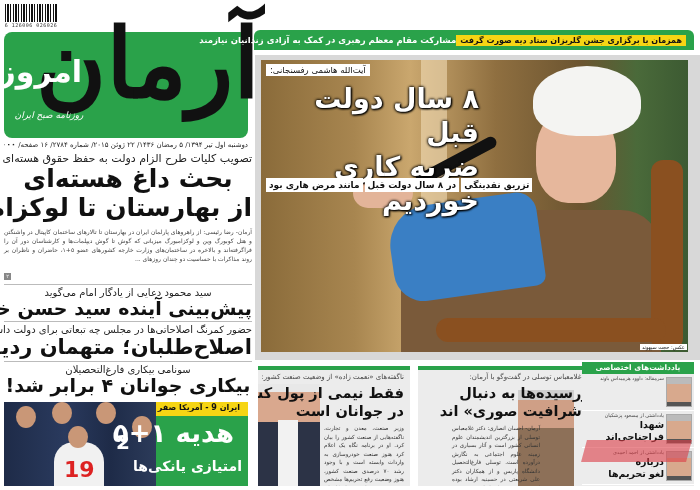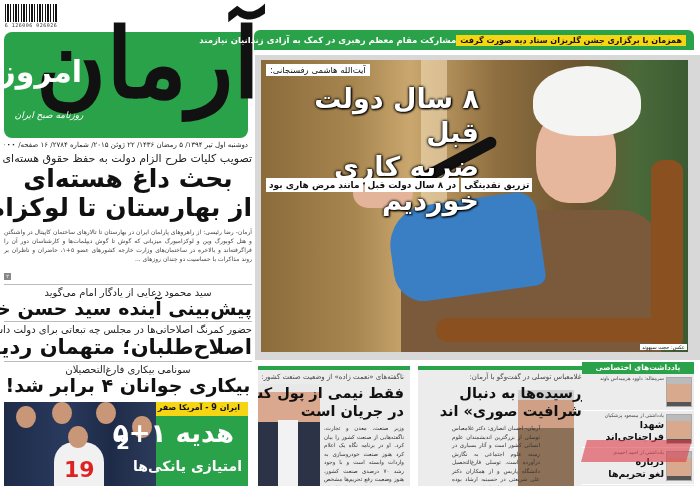--- a/index.html
+++ b/index.html
@@ -170,21 +170,21 @@
   <div class="hed1" style="right:14px;">هدیه ۱+۵</div>
   <div class="hed2" style="right:6px;">امتیازی یانکی‌ها</div>
 </div>
 
 <div class="abs box box1">
   <div class="kick">ناگفته‌های «نعمت زاده» از وضعیت صنعت کشور:</div>
   <div class="pic" style="left:0;top:14px;width:62px;height:106px;background:linear-gradient(#e8e8e8 0 8%, #d9a88e 8% 36%, #2c3346 36% 100%);"></div>
   <div class="pic" style="left:20px;top:50px;width:20px;height:70px;background:#f2f2f2;"></div>
   <div class="hed" style="right:6px;top:14px;">
     <div>فقط نیمی از پول کشور</div>
-    <div>در جریان است</div>
+    <div>در جوانان است</div>
   </div>
   <div class="txt" style="right:6px;top:54px;width:80px;">وزیر صنعت، معدن و تجارت، ناگفته‌هایی از صنعت کشور را بیان کرد. او در برنامه نگاه یک اعلام کرد هنوز صنعت خودروسازی به واردات وابسته است و با وجود رشد ۷۰ درصدی صنعت کشور، هنوز وضعیت رفع تحریم‌ها مشخص نیست و دولت سازوکارهای مختلفی...</div>
 </div>
 
 <div class="abs box box2">
   <div class="kick">دکتر غلامعباس توسلی در گفت‌وگو با آرمان:</div>
   <div class="pic" style="left:100px;top:20px;width:56px;height:100px;background:linear-gradient(#cfcfcf 0 10%, #cf9f86 10% 38%, #8d7058 38% 100%);"></div>
   <div class="hed" style="right:6px;top:14px;">
     <div>نورسیده‌ها به دنبال</div>
     <div>«اشرافیت صوری» اند</div>

